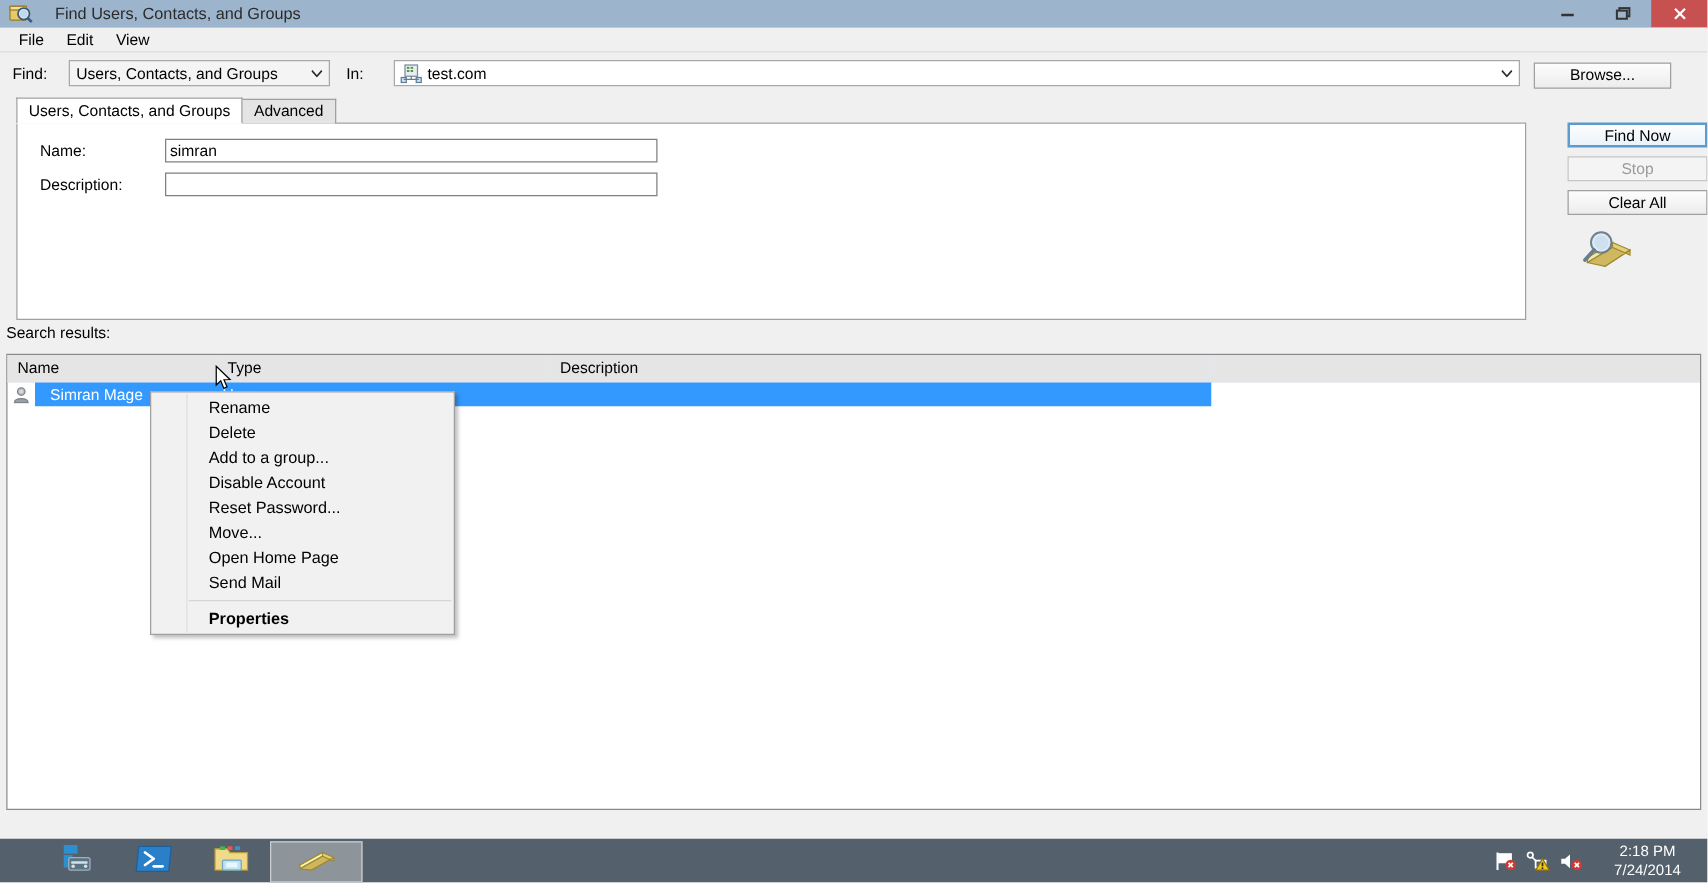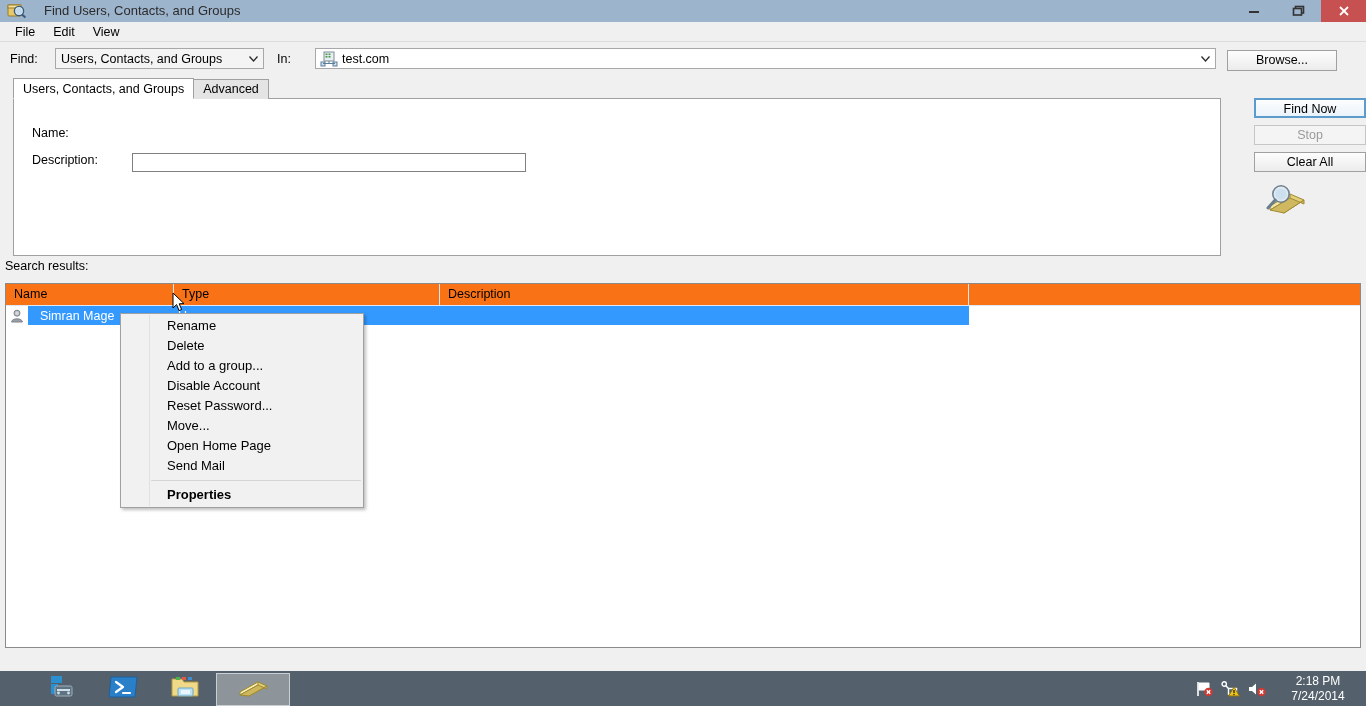--- a/index.html
+++ b/index.html
@@ -83,41 +83,41 @@
     height:20px;line-height:19px;padding:0 9px;font-size:12.5px;box-sizing:border-box;
     border:1px solid #a0a0a0;border-bottom:none;background:#e4e4e4;cursor:default;
     margin-right:-1px;
   }
   .tab.active{background:#fff;height:21px;line-height:20px;border-bottom:1px solid #fff;position:relative;z-index:4;}
 
   .panel{
     position:absolute;left:13px;top:98px;width:1208px;height:158px;
     background:#fff;border:1px solid #a0a0a0;box-sizing:border-box;
   }
-  .field-row{position:absolute;display:flex;align-items:flex-start;margin-top:15px;}
+  .field-row{position:absolute;display:flex;align-items:center;}
   .field-label{width:100px;font-size:12.5px;}
   .textin{
     height:19px;border:1px solid #808080;background:#fff;box-sizing:border-box;
     font-size:12.5px;font-family:"Liberation Sans", sans-serif;
     padding:0 3px;line-height:17px;color:#000;outline:none;
   }
 
   .side-btns{position:absolute;left:1241px;top:98px;width:112px;}
   .side-btns .btn{display:block;width:112px;height:20px;line-height:18px;margin-bottom:7px;margin-left:13px;}
 
   .search-gfx{position:absolute;left:1260px;top:180px;width:48px;height:40px;}
 
   
   .results-label{position:absolute;left:5px;top:259px;font-size:12.5px;}
   .results-box{
     position:absolute;left:5px;top:283px;width:1356px;height:365px;
     background:#fff;border:1px solid #8a8a8a;box-sizing:border-box;
   }
   .col-header{
-    position:relative;height:21px;background:#f97316;border-bottom:1px solid #dfe7f2;
+    position:relative;height:21px;background:#e5e5e5;border-bottom:1px solid #dfe7f2;
     display:flex;
   }
   .col-header .ch{
     font-size:12.5px;line-height:21px;box-sizing:border-box;padding-left:8px;
     border-right:1px solid #e2e8f0;color:#000;cursor:default;
   }
   .row{
     position:relative;height:19px;display:flex;align-items:center;
   }
   .row .cell{font-size:12.5px;box-sizing:border-box;white-space:nowrap;overflow:hidden;}
@@ -238,20 +238,21 @@
   <div class="btn browse-btn">Browse...</div>
 
   <div class="tabstrip">
     <div class="tab active">Users, Contacts, and Groups</div>
     <div class="tab">Advanced</div>
   </div>
 
   <div class="panel">
     <div class="field-row" style="left:18px;top:12px;">
       <div class="field-label">Name:</div>
+      <input class="textin" style="width: 394px;" value="simran">
     </div>
     <div class="field-row" style="left:18px;top:39px;">
       <div class="field-label">Description:</div>
       <input class="textin" style="width: 394px;" value="">
     </div>
   </div>
 
   <div class="side-btns">
     <div class="btn default">Find Now</div>
     <div class="btn disabled">Stop</div>

